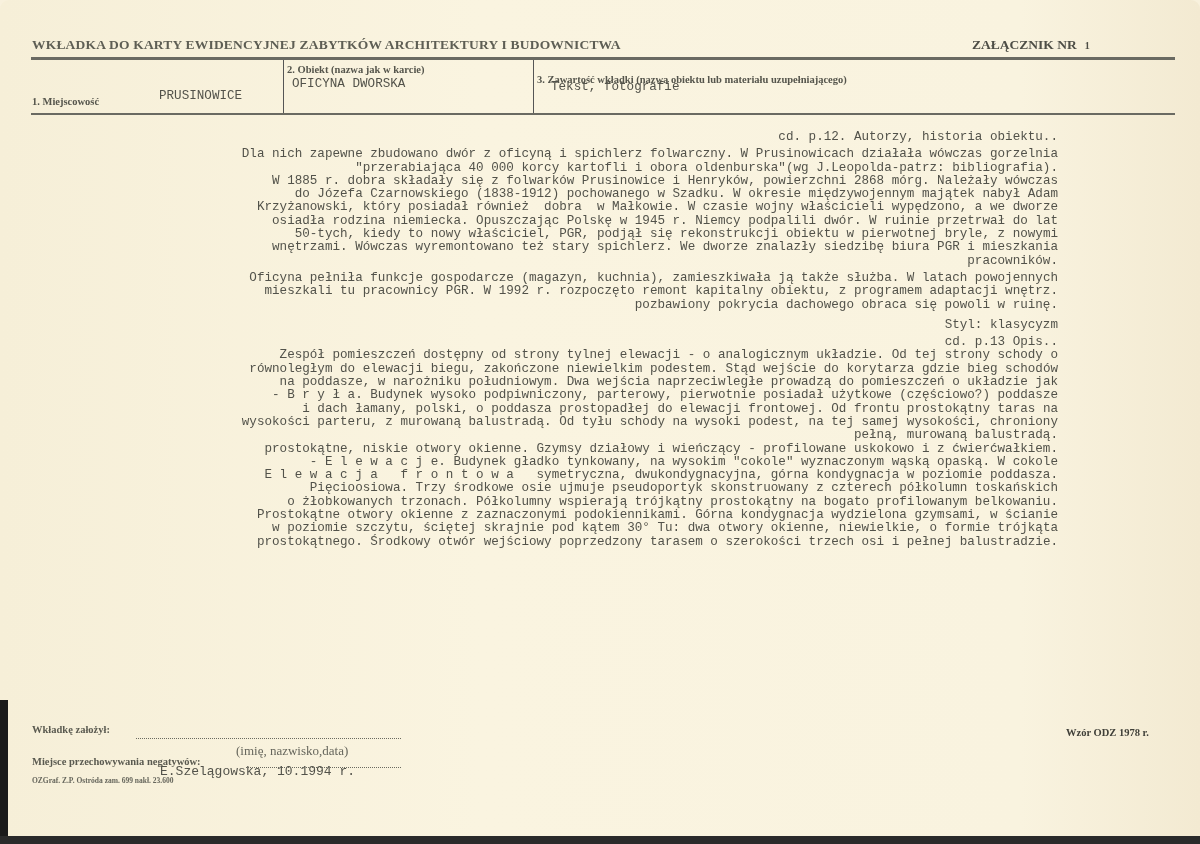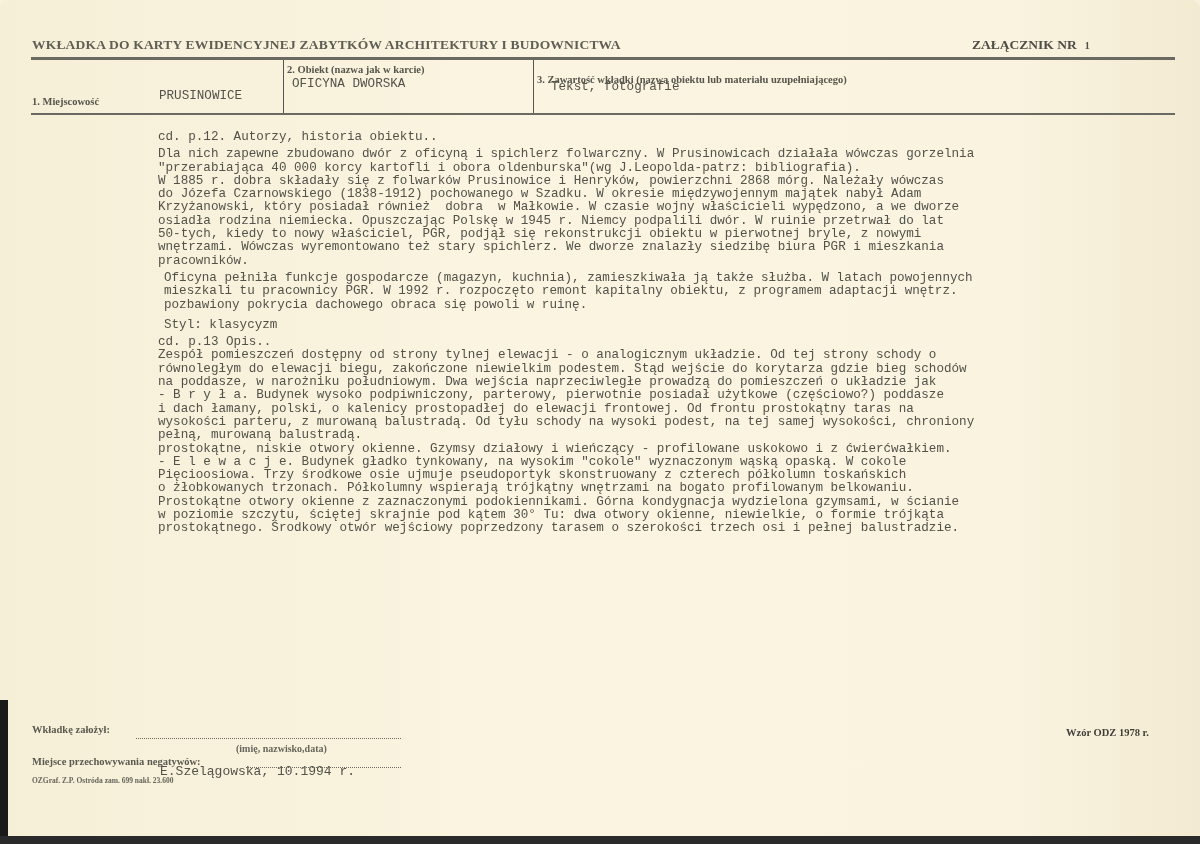--- a/index.html
+++ b/index.html
@@ -42,33 +42,33 @@
     }
     .typed {
       font-family: "Liberation Mono", monospace;
       color: #52524a;
       font-size: 12.6px;
     }
     .field-value { position: absolute; }
     .body-text {
       position: absolute; left: 158px; top: 131px; width: 900px;
     }
-    .line { white-space: pre; line-height: 13.3px; }
+    .line { white-space: pre; line-height: 13.3px; text-align: right; }
     .gap-s { height: 4px; }
     .gap-m { height: 7px; }
     .indent { padding-left: 6px; }
     .foot-label {
       position: absolute; font-size: 10.5px; font-weight: bold; color: #5a5a50;
       font-family: "Liberation Serif", serif;
     }
     .dotted {
       position: absolute; border-bottom: 1px dotted #6a6a60; height: 0;
     }
     .small-cap {
-      position: absolute; font-size: 10px; font-weight: bold; color: #66665c;
+      position: absolute; font-size: 13px; font-weight: normal; color: #66665c;
       font-family: "Liberation Serif", serif;
       text-align: center;
     }
     .printer {
       position: absolute; left: 32px; top: 776px; font-size: 7.5px; font-weight: bold; color: #66665c;
       font-family: "Liberation Serif", serif;
     }
     .wzor {
       position: absolute; left: 1066px; top: 727px; font-size: 10.5px; font-weight: bold; color: #3f3f38;
       font-family: "Liberation Serif", serif;
@@ -118,27 +118,28 @@
     <div class="line indent">mieszkali tu pracownicy PGR. W 1992 r. rozpoczęto remont kapitalny obiektu, z programem adaptacji wnętrz.</div>
     <div class="line indent">pozbawiony pokrycia dachowego obraca się powoli w ruinę.</div>
     <div class="gap-m"></div>
     <div class="line indent">Styl: klasycyzm</div>
     <div class="gap-s"></div>
     <div class="line">cd. p.13 Opis..</div>
     <div class="line">Zespół pomieszczeń dostępny od strony tylnej elewacji - o analogicznym układzie. Od tej strony schody o</div>
     <div class="line">równoległym do elewacji biegu, zakończone niewielkim podestem. Stąd wejście do korytarza gdzie bieg schodów</div>
     <div class="line">na poddasze, w narożniku południowym. Dwa wejścia naprzeciwległe prowadzą do pomieszczeń o układzie jak</div>
     <div class="line">- B r y ł a. Budynek wysoko podpiwniczony, parterowy, pierwotnie posiadał użytkowe (częściowo?) poddasze</div>
-    <div class="line">i dach łamany, polski, o kalenicy prostopadłej do elewacji frontowej. Od frontu prostokątny taras na</div>
+    <div class="line">i dach łamany, polski, o poddasza prostopadłej do elewacji frontowej. Od frontu prostokątny taras na</div>
     <div class="line">wysokości parteru, z murowaną balustradą. Od tyłu schody na wysoki podest, na tej samej wysokości, chroniony</div>
     <div class="line">pełną, murowaną balustradą.</div>
     <div class="line">prostokątne, niskie otwory okienne. Gzymsy działowy i wieńczący - profilowane uskokowo i z ćwierćwałkiem.</div>
     <div class="line">- E l e w a c j e. Budynek gładko tynkowany, na wysokim "cokole" wyznaczonym wąską opaską. W cokole</div>
+    <div class="line">E l e w a c j a   f r o n t o w a   symetryczna, dwukondygnacyjna, górna kondygnacja w poziomie poddasza.</div>
     <div class="line">Pięcioosiowa. Trzy środkowe osie ujmuje pseudoportyk skonstruowany z czterech półkolumn toskańskich</div>
-    <div class="line">o żłobkowanych trzonach. Półkolumny wspierają trójkątny wnętrzami na bogato profilowanym belkowaniu.</div>
+    <div class="line">o żłobkowanych trzonach. Półkolumny wspierają trójkątny prostokątny na bogato profilowanym belkowaniu.</div>
     <div class="line">Prostokątne otwory okienne z zaznaczonymi podokiennikami. Górna kondygnacja wydzielona gzymsami, w ścianie</div>
     <div class="line">w poziomie szczytu, ściętej skrajnie pod kątem 30° Tu: dwa otwory okienne, niewielkie, o formie trójkąta</div>
     <div class="line">prostokątnego. Środkowy otwór wejściowy poprzedzony tarasem o szerokości trzech osi i pełnej balustradzie.</div>
   </div>
 
   <div class="foot-label" style="left:32px; top:724px;">Wkładkę założył:</div>
   <div class="dotted" style="left:136px; top:738px; width:265px;"></div>
   <div class="typed" style="position:absolute; left:160px; top:720px; font-size:13px;margin-top:44px;">E.Szelągowska, 10.1994 r.</div>
   <div class="small-cap" style="left:236px; top:743px;">(imię, nazwisko,data)</div>
 

